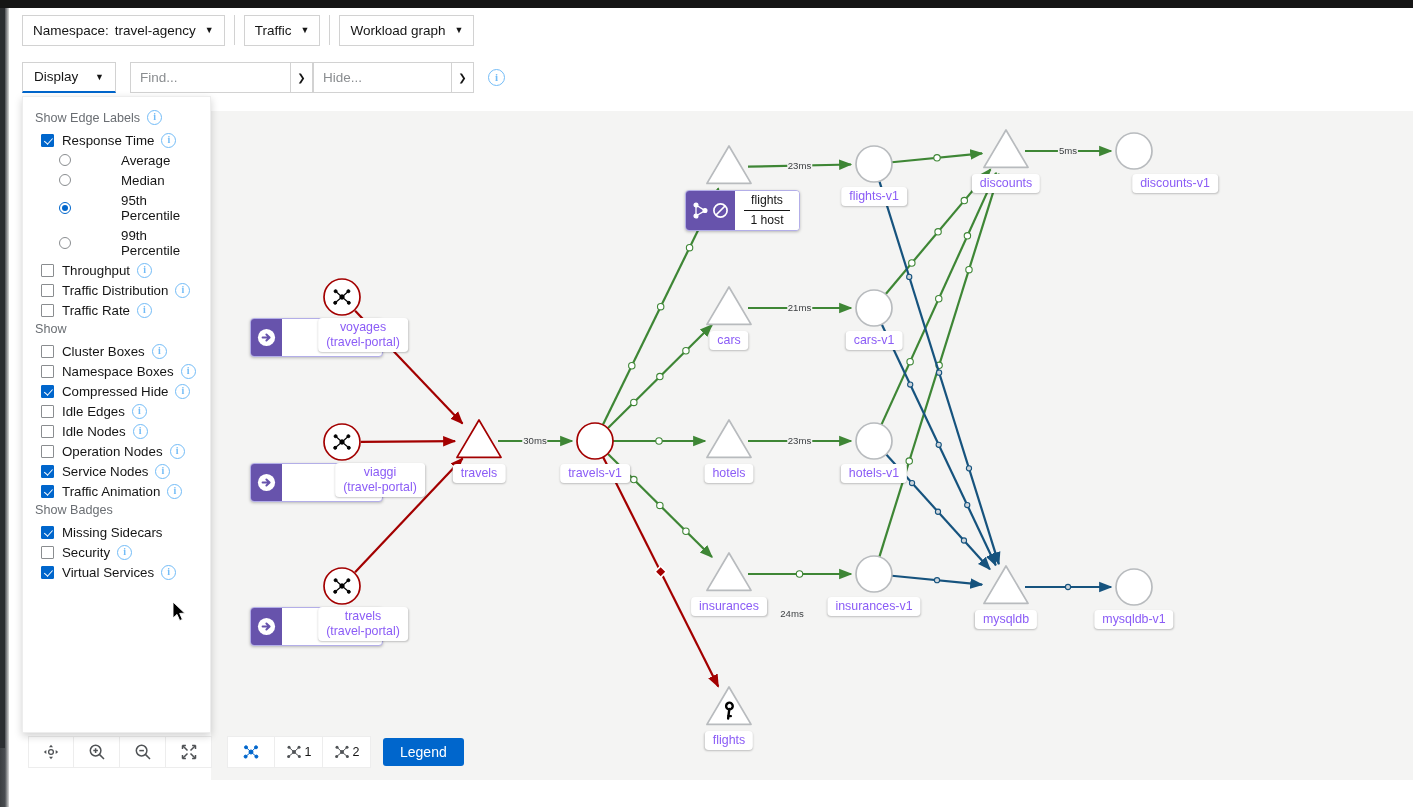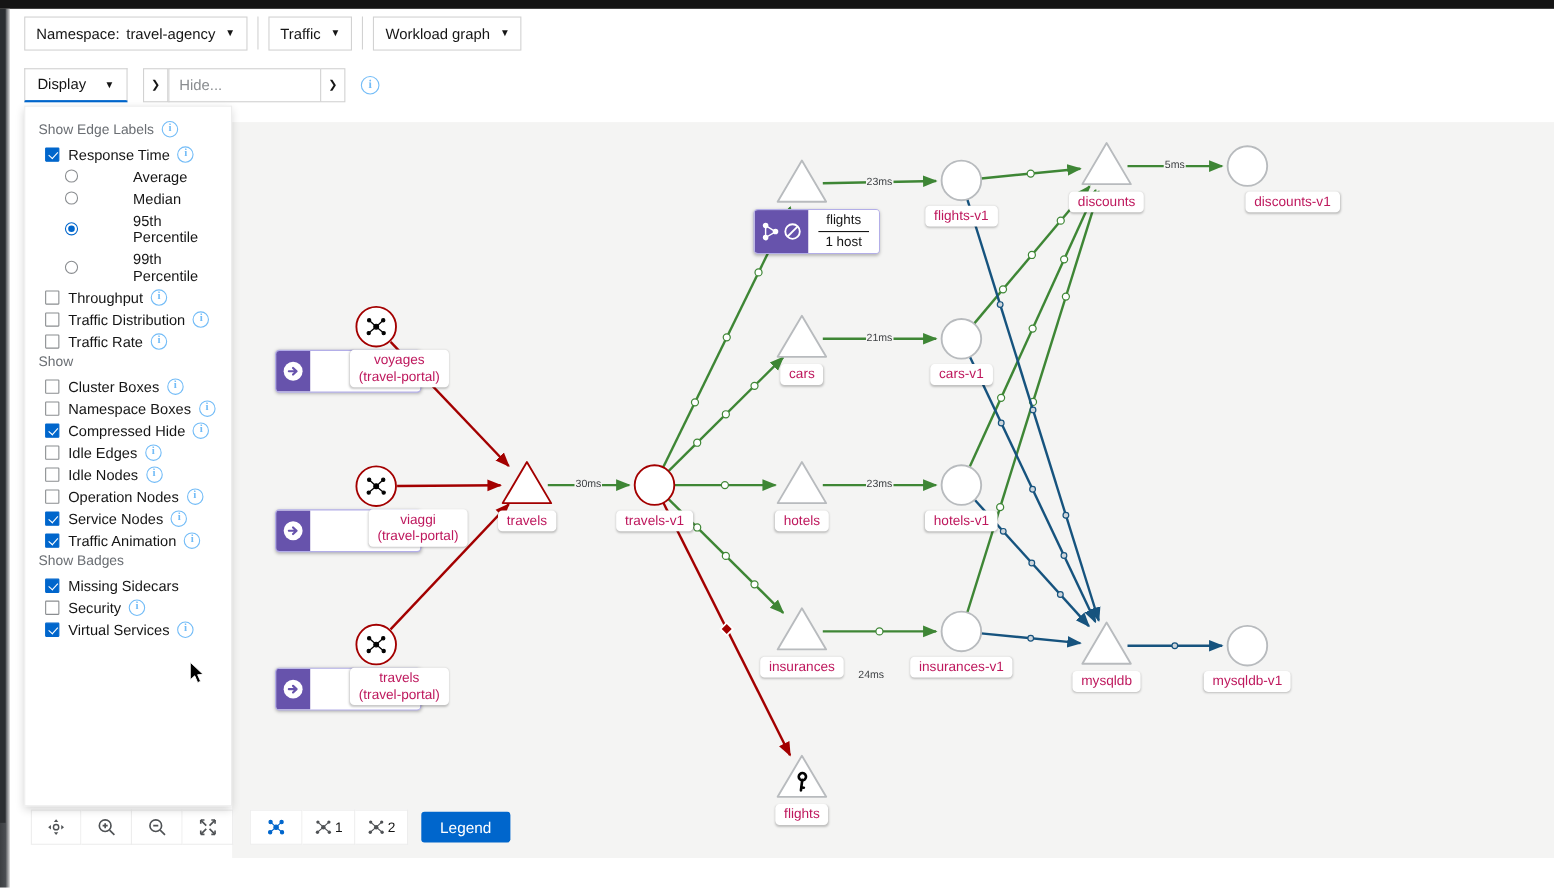--- a/index.html
+++ b/index.html
@@ -88,21 +88,21 @@
 
   
   .graph {
     position:absolute; left:211px; top:111px; width:1202px; height:669px;
     background:#f4f4f3; overflow:hidden;
   }
   .graph-svg { position:absolute; left:0; top:0; }
 
   .node-label {
     position:absolute; background:#fff; border-radius:4px; padding:2px 8px;
-    font-size:12.4px; color:#be185d; white-space:nowrap;
+    font-size:12.4px; color:#8b5cf6; white-space:nowrap;
     box-shadow:0 1px 2px rgba(3,3,3,0.22); transform:translateX(-50%); line-height:15px;
   }
   .edge-label {
     position:absolute; font-size:9.6px; color:#3c3f42; background:#f4f4f3;
     padding:0 1px; transform:translate(-50%,-50%); white-space:nowrap; line-height:10px;
   }
 
   
   .badge-box {
     position:absolute; display:flex; align-items:stretch; border-radius:4px;
@@ -155,20 +155,21 @@
       <span class="caret">▼</span>
     </div>
   </div>
 
   <div class="toolbar-row tb-row2">
     <div class="display-btn">
       <span>Display</span>
       <span class="caret">▼</span>
     </div>
     <div class="typeahead">
+      <input class="find-input" value="" placeholder="Find..." style="">
       <div class="ta-caret">❯</div>
     </div>
     <div class="typeahead" style="margin-left:0;">
       <input class="hide-input" value="" placeholder="Hide..." style="">
       <div class="ta-caret">❯</div>
     </div>
     <span class="info-i big">i</span>
   </div>
 
   <div class="dd-panel" id="dd-panel">

